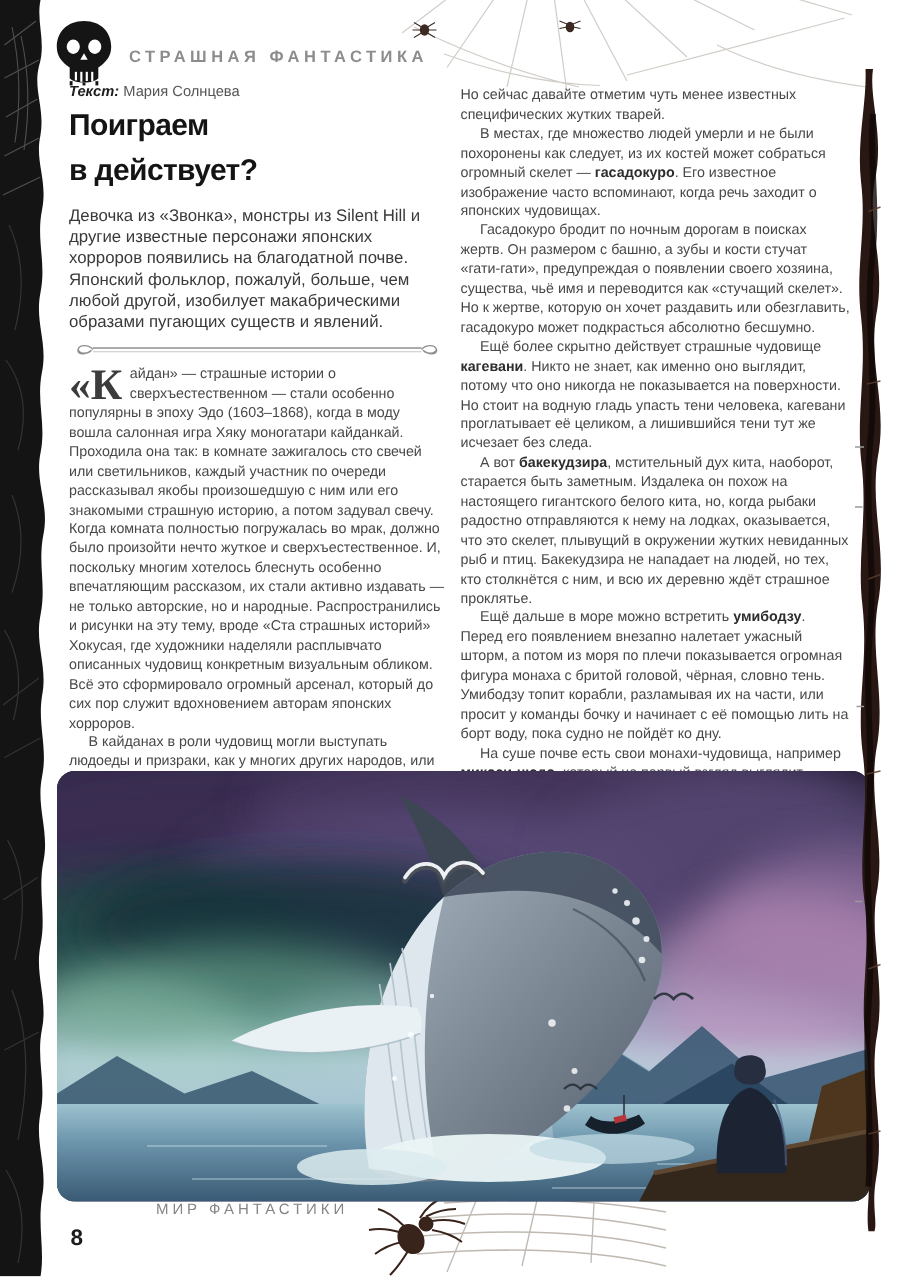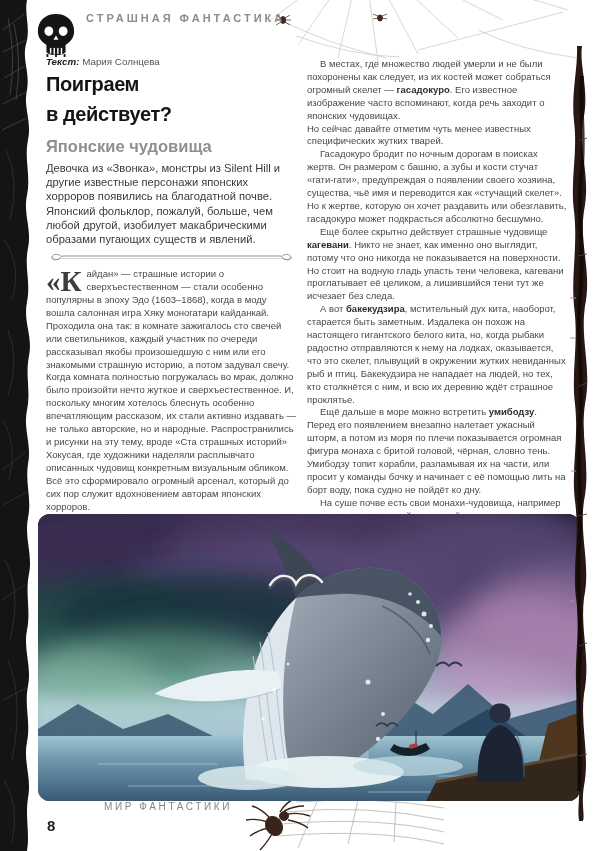--- a/index.html
+++ b/index.html
@@ -12,21 +12,21 @@
 
   
   .left-edge{position:absolute;left:0;top:0;z-index:6;}
   .right-stripe{position:absolute;left:570px;top:46px;z-index:6;}
   .top-web{position:absolute;left:268px;top:0;z-index:1;}
   .bottom-web{position:absolute;left:226px;top:794px;z-index:2;}
 
   
   .skull{position:absolute;left:35px;top:12px;z-index:3;}
   .section-label{
-    position:absolute;left:86px;top:12px;z-index:3;
+    position:absolute;left:86px;top:32px;z-index:3;
     font-size:11px;font-weight:bold;letter-spacing:3px;color:#8c8c8c;
   }
 
   
   .col{position:absolute;z-index:2;}
   .col-left{left:46px;top:56px;width:251px;}
   .col-right{left:307px;top:58px;width:260px;}
 
   .byline{font-size:9.8px;color:#555;margin:0 0 2px 0;}
   .byline b{color:#1d1d1d;font-style:italic;}
@@ -113,37 +113,36 @@
         <rect x="12" y="43" width="2" height="3"></rect>
         <rect x="21" y="44" width="2" height="2"></rect>
         <rect x="30" y="43" width="2" height="3"></rect>
       </g>
   </svg>
   <div class="section-label">СТРАШНАЯ ФАНТАСТИКА</div>
 
   <div class="col col-left">
     <div class="byline"><b>Текст:</b> <span>Мария Солнцева</span></div>
     <h1 class="title"><span>Поиграем</span><br><span>в действует?</span></h1>
-    <h2 class="subtitle">Японские чудовища</h2>
     <p class="lead">Девочка из «Звонка», монстры из Silent Hill и другие известные персонажи японских хорроров появились на благодатной почве. Японский фольклор, пожалуй, больше, чем любой другой, изобилует макабрическими образами пугающих существ и явлений.</p>
     <svg class="divider" width="251" height="13" viewBox="0 0 251 13">
       <path d="M16,6 H235" stroke="#8f8f8f" stroke-width="1"></path>
       <path d="M16,8.5 H235" stroke="#c6c6c6" stroke-width="0.8"></path>
       <path d="M16,7 c-3,-3.5 -9,-3.5 -10,0 c-1,3.5 5,4 9,0.5 c-3,3 -8,2.5 -9,-0.5" stroke="#8f8f8f" stroke-width="0.9" fill="none"></path>
       <path d="M235,7 c3,-3.5 9,-3.5 10,0 c1,3.5 -5,4 -9,0.5 c3,3 8,2.5 9,-0.5" stroke="#8f8f8f" stroke-width="0.9" fill="none"></path>
     </svg>
     <div>
         <p class="body-p"><span class="dropcap">«К</span><span>айдан» — страшные истории о сверхъестественном — стали особенно популярны в эпоху Эдо (1603–1868), когда в моду вошла салонная игра Хяку моногатари кайданкай. Проходила она так: в комнате зажигалось сто свечей или светильников, каждый участник по очереди рассказывал якобы произошедшую с ним или его знакомыми страшную историю, а потом задувал свечу. Когда комната полностью погружалась во мрак, должно было произойти нечто жуткое и сверхъестественное. И, поскольку многим хотелось блеснуть особенно впечатляющим рассказом, их стали активно издавать — не только авторские, но и народные. Распространились и рисунки на эту тему, вроде «Ста страшных историй» Хокусая, где художники наделяли расплывчато описанных чудовищ конкретным визуальным обликом. Всё это сформировало огромный арсенал, который до сих пор служит вдохновением авторам японских хорроров.</span></p>
         <p class="body-p indent"><span>В кайданах в роли чудовищ могли выступать людоеды и призраки, как у многих других народов, или любимые японцами лисы-оборотни, крылатые тенгу, водяные-каппа.</span></p>
       </div>
   </div>
 
   <div class="col col-right">
+      <p class="body-p"><span>Но сейчас давайте отметим чуть менее известных специфических жутких тварей.</span></p>
       <p class="body-p indent"><span>В местах, где множество людей умерли и не были похоронены как следует, из их костей может собраться огромный скелет — </span><b>гасадокуро</b><span>. Его известное изображение часто вспоминают, когда речь заходит о японских чудовищах.</span></p>
-      <p class="body-p"><span>Но сейчас давайте отметим чуть менее известных специфических жутких тварей.</span></p>
       <p class="body-p indent"><span>Гасадокуро бродит по ночным дорогам в поисках жертв. Он размером с башню, а зубы и кости стучат «гати-гати», предупреждая о появлении своего хозяина, существа, чьё имя и переводится как «стучащий скелет». Но к жертве, которую он хочет раздавить или обезглавить, гасадокуро может подкрасться абсолютно бесшумно.</span></p>
       <p class="body-p indent"><span>Ещё более скрытно действует страшные чудовище </span><b>кагевани</b><span>. Никто не знает, как именно оно выглядит, потому что оно никогда не показывается на поверхности. Но стоит на водную гладь упасть тени человека, кагевани проглатывает её целиком, а лишившийся тени тут же исчезает без следа.</span></p>
       <p class="body-p indent"><span>А вот </span><b>бакекудзира</b><span>, мстительный дух кита, наоборот, старается быть заметным. Издалека он похож на настоящего гигантского белого кита, но, когда рыбаки радостно отправляются к нему на лодках, оказывается, что это скелет, плывущий в окружении жутких невиданных рыб и птиц. Бакекудзира не нападает на людей, но тех, кто столкнётся с ним, и всю их деревню ждёт страшное проклятье.</span></p>
       <p class="body-p indent"><span>Ещё дальше в море можно встретить </span><b>умибодзу</b><span>. Перед его появлением внезапно налетает ужасный шторм, а потом из моря по плечи показывается огромная фигура монаха с бритой головой, чёрная, словно тень. Умибодзу топит корабли, разламывая их на части, или просит у команды бочку и начинает с её помощью лить на борт воду, пока судно не пойдёт ко дну.</span></p>
       <p class="body-p indent"><span>На суше почве есть свои монахи-чудовища, например </span><b>микоси-нюдо</b><span>, который на первый взгляд выглядит вполне по-человечески. Но стоит жертве подойти поближе, как</span></p>
     </div>
 
   <div class="illustration" title="Горбатый кит выпрыгивает из воды под лиловым небом; на причале сидит человек">
     <svg width="542" height="287" viewBox="0 0 542 287" preserveAspectRatio="none">
       <defs>

